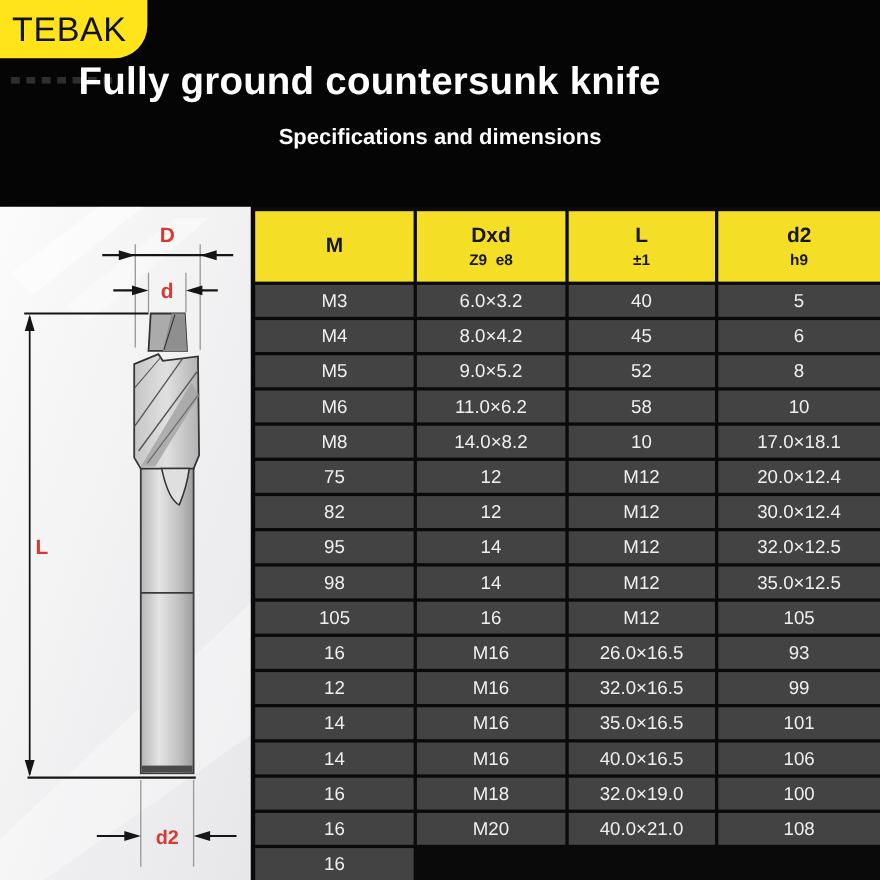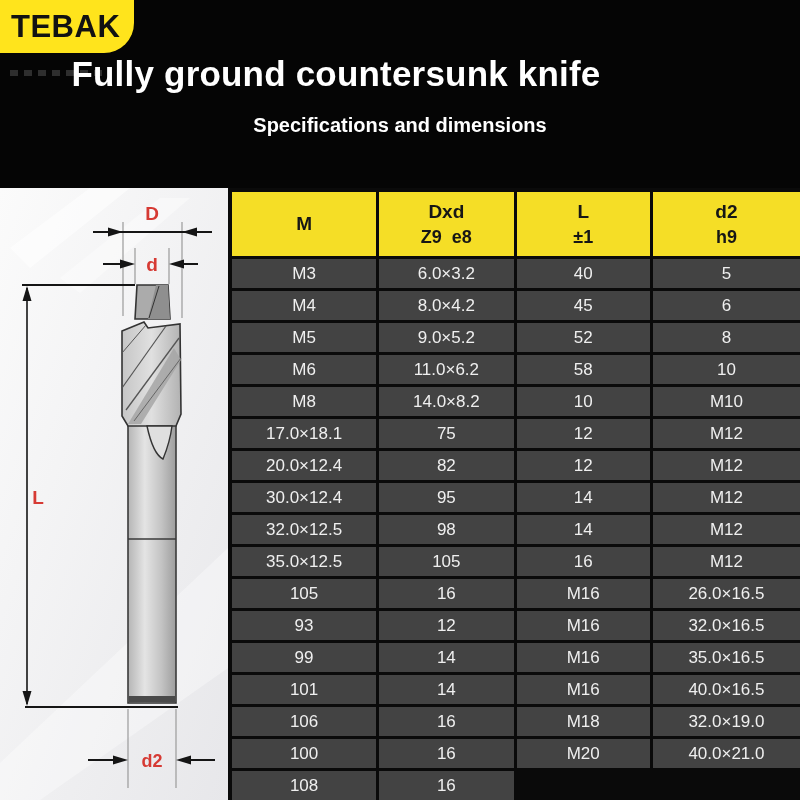--- a/index.html
+++ b/index.html
@@ -8,21 +8,21 @@
     background:#050505;
     font-family:"Liberation Sans","DejaVu Sans",sans-serif;
   }
   
   .top-band{position:absolute;left:0;top:0;width:800px;height:188px;background:#050505;}
   .badge{
     position:absolute;left:0;top:0;width:134px;height:53px;
     background:#FFE41C;border-radius:0 0 30px 0;
     display:flex;align-items:center;padding-left:11px;box-sizing:border-box;
   }
-  .badge span{font-size:31px;font-weight:700;color:#121212;letter-spacing:.5px;}
+  .badge span{font-size:31px;font-weight:400;color:#121212;letter-spacing:.5px;}
   .dots{position:absolute;left:10px;top:70px;display:flex;gap:6px;}
   .dots i{display:block;width:8px;height:6px;background:#2e2e2e;}
   .main-title{
     position:absolute;left:0;top:50px;width:672px;height:48px;line-height:48px;
     text-align:center;color:#ffffff;font-size:35px;font-weight:700;letter-spacing:.2px;
   }
   .sub-title{
     position:absolute;left:0;top:110px;width:800px;height:30px;line-height:30px;
     text-align:center;color:#ffffff;font-size:20px;font-weight:700;
   }
@@ -34,21 +34,21 @@
     background:#0a0a0a;box-sizing:border-box;
     display:grid;grid-template-columns:1.47fr 1.37fr 1.36fr 1.5fr;
     grid-template-rows:64px repeat(17,1fr);
     gap:3px;padding:4px 0 0 4px;
   }
   .cell{display:flex;align-items:center;justify-content:center;}
   .hcell{
     background:#F5DE26;color:#161616;flex-direction:column;
     font-weight:700;font-size:19px;line-height:1.35;
   }
-  .hcell .l2{white-space:pre;font-size:18px;}
+  .hcell .l2{white-space:pre;font-size:14px;}
   .hcell .l2:empty{display:none;}
   .dcell{background:#434343;color:#efefef;font-size:17px;}
 </style>
 </head>
 <body>
 
 <div class="top-band">
   <div class="badge">
     <span>TEBAK</span>
   </div>
@@ -186,21 +186,20 @@
     <div class="cell dcell">9.0×5.2</div>
     <div class="cell dcell">52</div>
     <div class="cell dcell">8</div>
     <div class="cell dcell">M6</div>
     <div class="cell dcell">11.0×6.2</div>
     <div class="cell dcell">58</div>
     <div class="cell dcell">10</div>
     <div class="cell dcell">M8</div>
     <div class="cell dcell">14.0×8.2</div>
     <div class="cell dcell">10</div>
-    <div class="cell dcell">M10</div>
     <div class="cell dcell">17.0×18.1</div>
     <div class="cell dcell">75</div>
     <div class="cell dcell">12</div>
     <div class="cell dcell">M12</div>
     <div class="cell dcell">20.0×12.4</div>
     <div class="cell dcell">82</div>
     <div class="cell dcell">12</div>
     <div class="cell dcell">M12</div>
     <div class="cell dcell">30.0×12.4</div>
     <div class="cell dcell">95</div>

